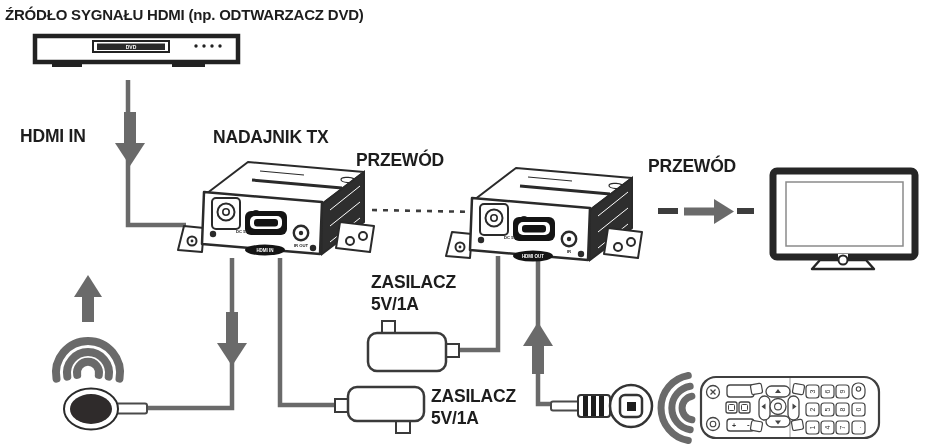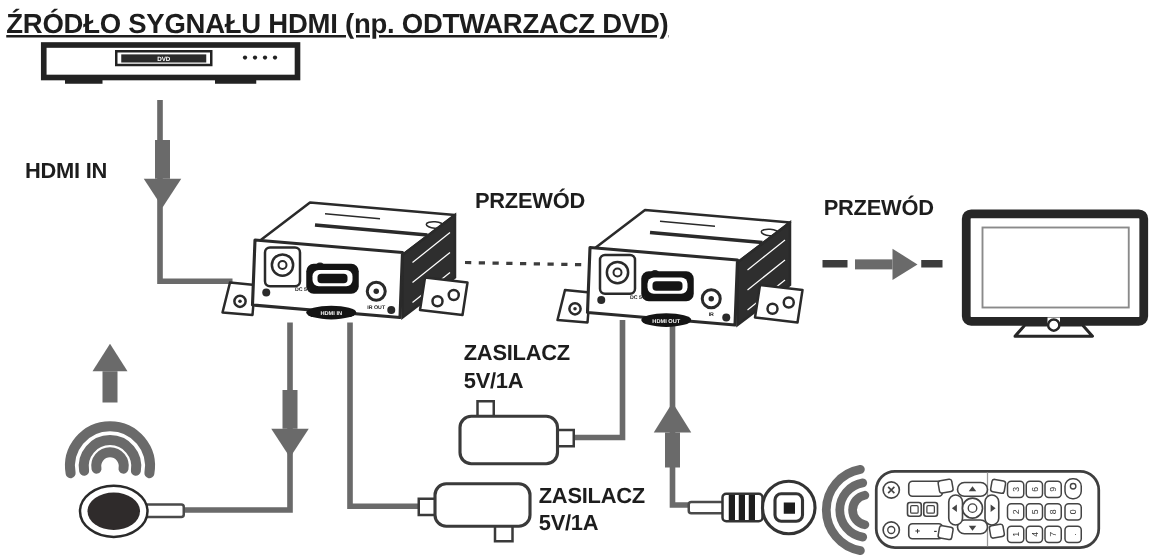--- a/index.html
+++ b/index.html
@@ -1,21 +1,21 @@
 <!DOCTYPE html>
 <html><head>
 <meta charset="utf-8">
 <style>
   html,body{margin:0;padding:0;background:#fff;}
   #stage{position:relative;width:931px;height:446px;background:#fff;overflow:hidden;
          font-family:"Liberation Sans",sans-serif;color:#1d1d1d;}
   .lbl{position:absolute;font-weight:700;white-space:nowrap;letter-spacing:-0.2px;}
-  .title{font-size:22px;text-decoration:underline;}
+  .title{font-size:15px;}
   .tag{font-size:17.5px;}
-  .center{text-align:center;white-space:normal;}
+  .center{white-space:normal;}
   svg{position:absolute;left:0;top:0;}
   svg text{font-family:"Liberation Sans",sans-serif;}
 </style>
 </head>
 <body>
 
 <div id="stage">
 
   <svg width="931" height="446" viewBox="0 0 931 446">
     <defs>
@@ -243,20 +243,21 @@
         <text x="858.5" y="430" transform="rotate(-90 858.5 427.5)">.</text>
       </g>
       <circle cx="858.5" cy="389" r="2.2" fill="none" stroke="#444" stroke-width="1.1"></circle>
     </g>
   </svg>
 
   <div class="lbl title" style="left:5px;top:6px;">ŹRÓDŁO SYGNAŁU HDMI (np. ODTWARZACZ DVD)</div>
 
   <div class="lbl tag" style="left:20px;top:126px;">HDMI IN</div>
 
+  <div class="lbl tag" style="left:213px;top:127px;">NADAJNIK TX</div>
 
   <div class="lbl tag center" style="left:356px;top:145px;width:136px;line-height:30px;">
     <div>PRZEWÓD</div>
   </div>
 
 
   <div class="lbl tag center" style="left:648px;top:155px;width:110px;line-height:23px;">
     <div>PRZEWÓD</div>
   </div>
 

